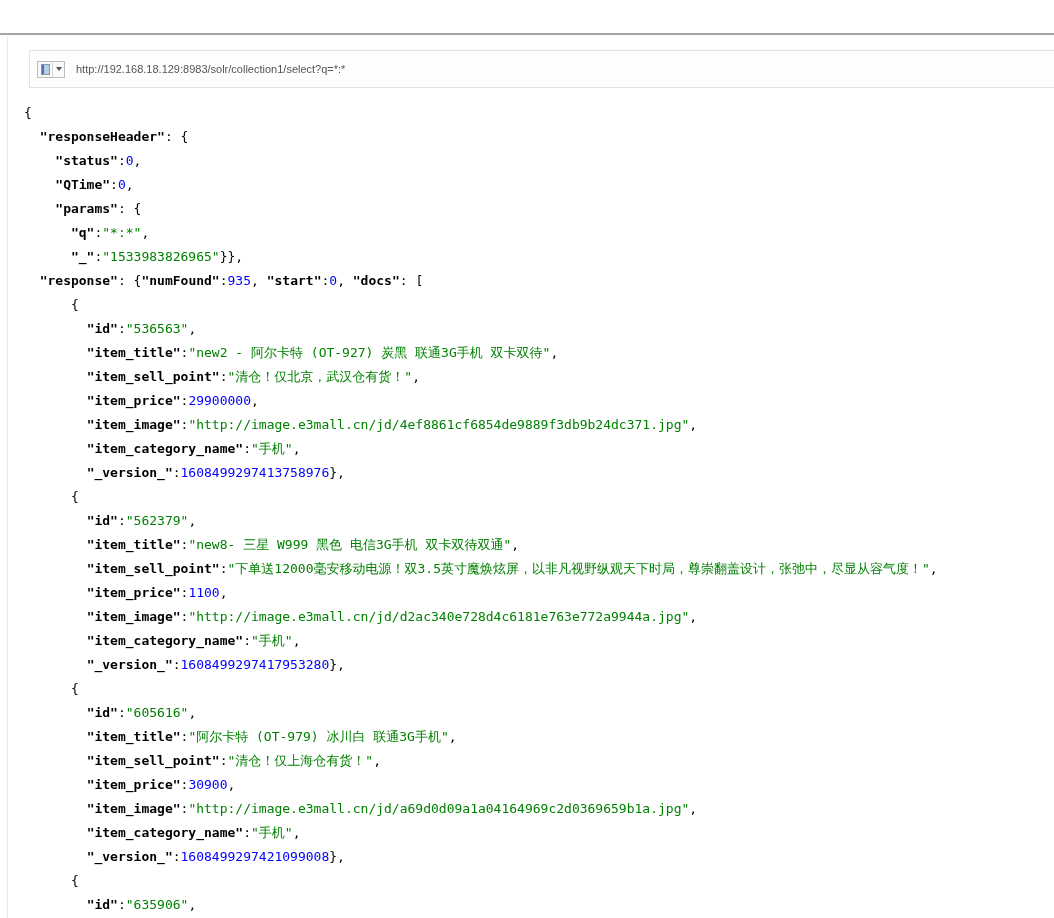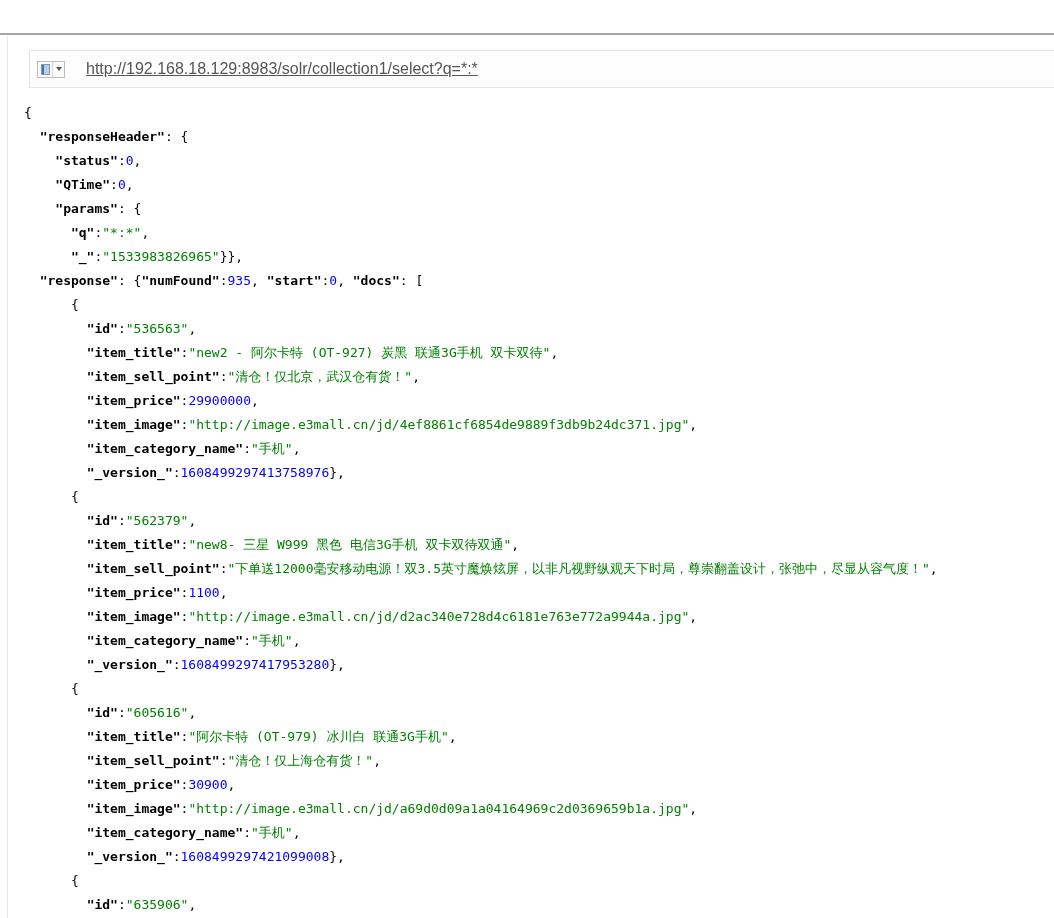--- a/index.html
+++ b/index.html
@@ -56,25 +56,24 @@
     width:11px;height:15px;
     display:flex;align-items:center;justify-content:center;
   }
   .fav-arrow .tri{
     width:0;height:0;
     border-left:3px solid transparent;
     border-right:3px solid transparent;
     border-top:4px solid #555;
   }
   .url-text{
-    margin-left:21px;
-    font-size:16px;
+    margin-left:11px;
+    font-size:11px;
     color:var(--url-text);
     white-space:nowrap;
-    text-decoration:underline;
   }
   .json-view{
     position:absolute;left:24px;top:101px;right:0;bottom:0;
     font-family:"DejaVu Sans Mono","DejaVu Sans",monospace;
     font-size:13px;
     line-height:24px;
     white-space:pre;
     overflow:hidden;
     color:var(--json-punctuation);
   }

